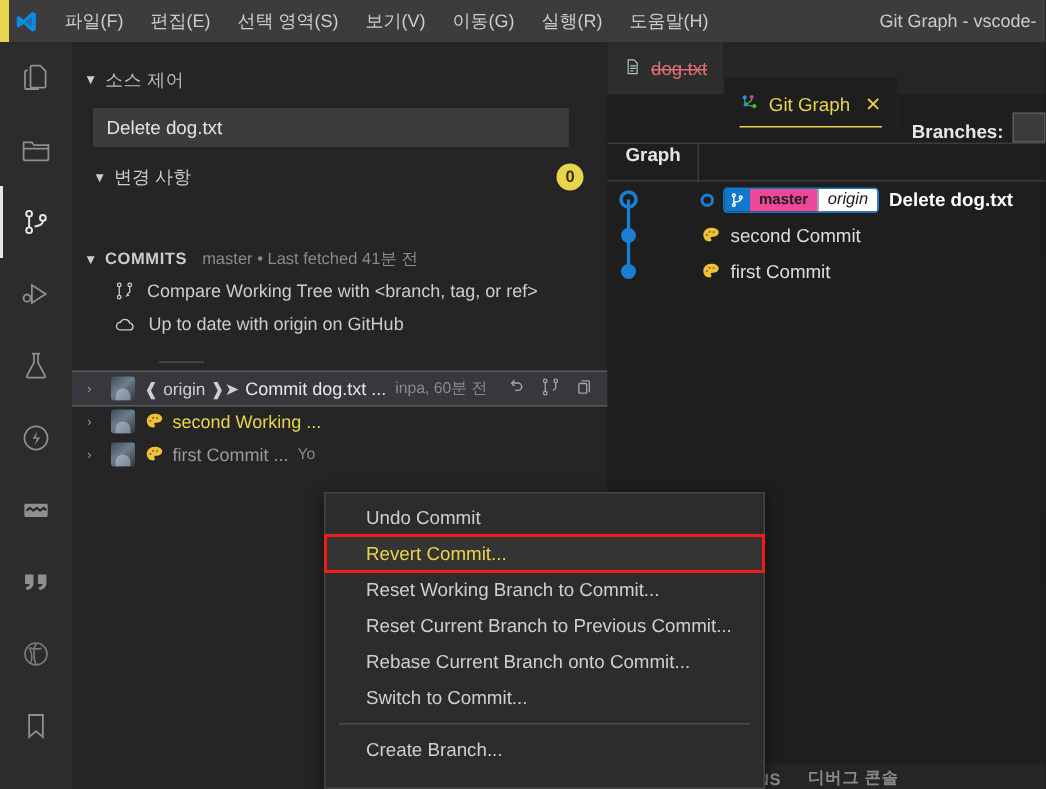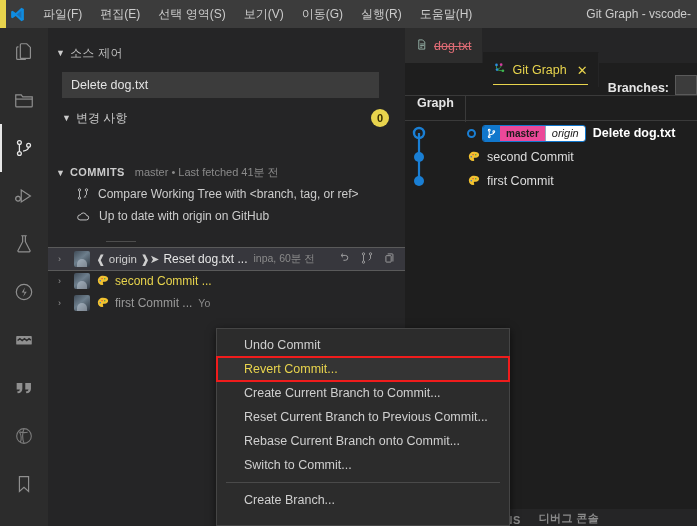--- a/index.html
+++ b/index.html
@@ -277,21 +277,21 @@
     </div>
 
     <div class="sb-divider"></div>
 
     <div class="clist">
 
       <div class="crow selected">
         <span class="twisty">›</span>
         <span class="avatar"></span>
         <span class="origin-tag">❰ origin ❱➤</span>
-        <span class="ctext white">Reset dog.txt ...</span>
+        <span class="ctext white">Commit dog.txt ...</span>
         <span class="cmeta">inpa, 60분 전</span>
         <span class="crow-actions">
           <span>
             <svg width="14" height="14" viewBox="0 0 24 24" fill="none" stroke="#b9b9b9" stroke-width="1.6">
               <path d="M7.5 7.5h6.8a4.2 4.2 0 1 1 0 8.4H11"></path>
                 <path d="M10.3 4.4 7 7.6l3.3 3.2"></path>
             </svg>
           </span>
           <span>
             <svg width="14" height="14" viewBox="0 0 24 24" fill="none" stroke="#b9b9b9" stroke-width="1.5">
@@ -314,21 +314,21 @@
         <span class="twisty">›</span>
         <span class="avatar"></span>
         <span class="palette">
           <svg width="14" height="14" viewBox="0 0 24 24">
             <path d="M12 3.2c-4.9 0-8.8 3.6-8.8 8.2 0 4.3 3.3 7.4 7.1 7.4 1.5 0 2.2-.8 2.2-1.7 0-.9-.8-1.3-.8-2.2 0-.9.7-1.6 1.7-1.6h1.9c3 0 5.5-2.2 5.5-5 0-3-3.7-5.1-8.8-5.1z" fill="#f2c230"></path>
             <circle cx="7.3" cy="11.4" r="1.25" fill="#2b6fd4"></circle>
             <circle cx="10.4" cy="7.9" r="1.25" fill="#d94a3d"></circle>
             <circle cx="15" cy="8.2" r="1.25" fill="#3fa34d"></circle>
           </svg>
         </span>
-        <span class="ctext yellow">second Commit ...</span>
+        <span class="ctext yellow">second Working ...</span>
       </div>
 
       <div class="crow">
         <span class="twisty">›</span>
         <span class="avatar"></span>
         <span class="palette">
           <svg width="14" height="14" viewBox="0 0 24 24">
             <path d="M12 3.2c-4.9 0-8.8 3.6-8.8 8.2 0 4.3 3.3 7.4 7.1 7.4 1.5 0 2.2-.8 2.2-1.7 0-.9-.8-1.3-.8-2.2 0-.9.7-1.6 1.7-1.6h1.9c3 0 5.5-2.2 5.5-5 0-3-3.7-5.1-8.8-5.1z" fill="#f2c230"></path>
             <circle cx="7.3" cy="11.4" r="1.25" fill="#2b6fd4"></circle>
             <circle cx="10.4" cy="7.9" r="1.25" fill="#d94a3d"></circle>
@@ -437,21 +437,21 @@
     <div class="panel-tabs">
       <span class="ptab active">터미널</span>
       <span class="ptab">GITLENS</span>
       <span class="ptab">디버그 콘솔</span>
     </div>
   </div>
 
   <div class="ctxmenu">
     <div class="ctx-item">Undo Commit</div>
     <div class="ctx-item highlighted">Revert Commit...</div>
-    <div class="ctx-item">Create Current Branch to Commit...</div>
+    <div class="ctx-item">Reset Working Branch to Commit...</div>
     <div class="ctx-item">Reset Current Branch to Previous Commit...</div>
     <div class="ctx-item">Rebase Current Branch onto Commit...</div>
     <div class="ctx-item">Switch to Commit...</div>
     <div class="ctx-sep"></div>
     <div class="ctx-item">Create Branch...</div>
   </div>
 
 </div>
 
 </body></html>

